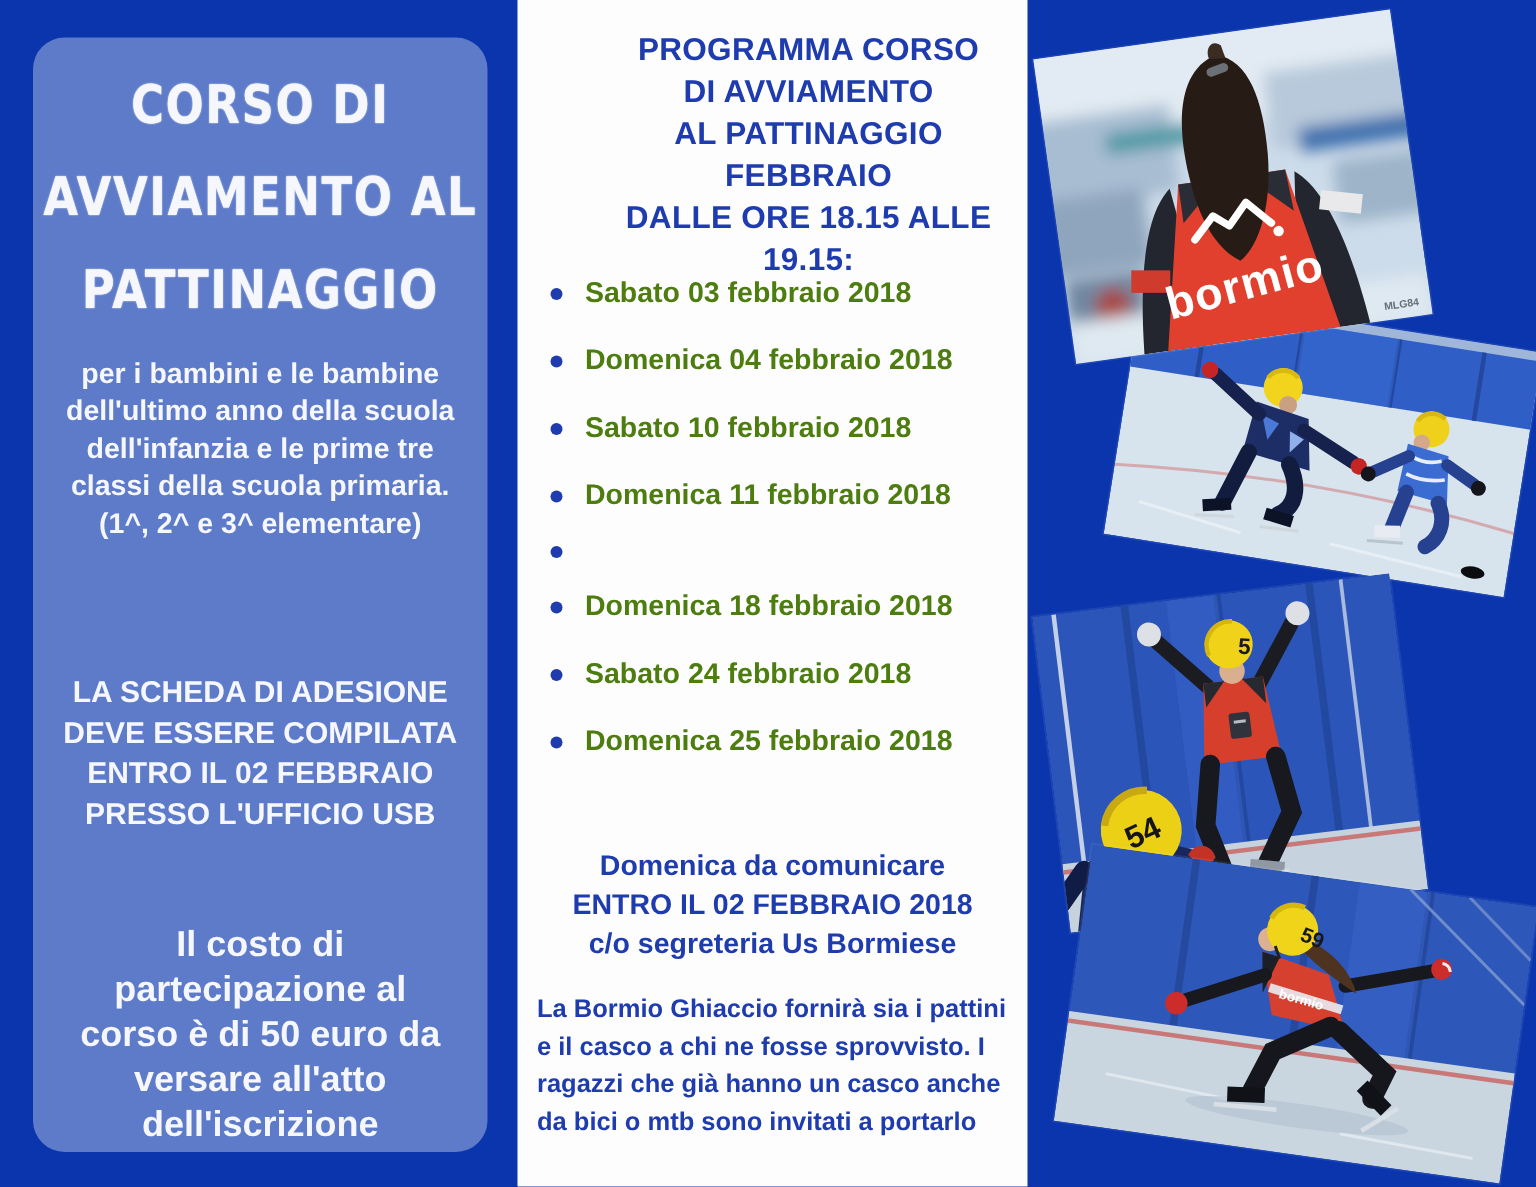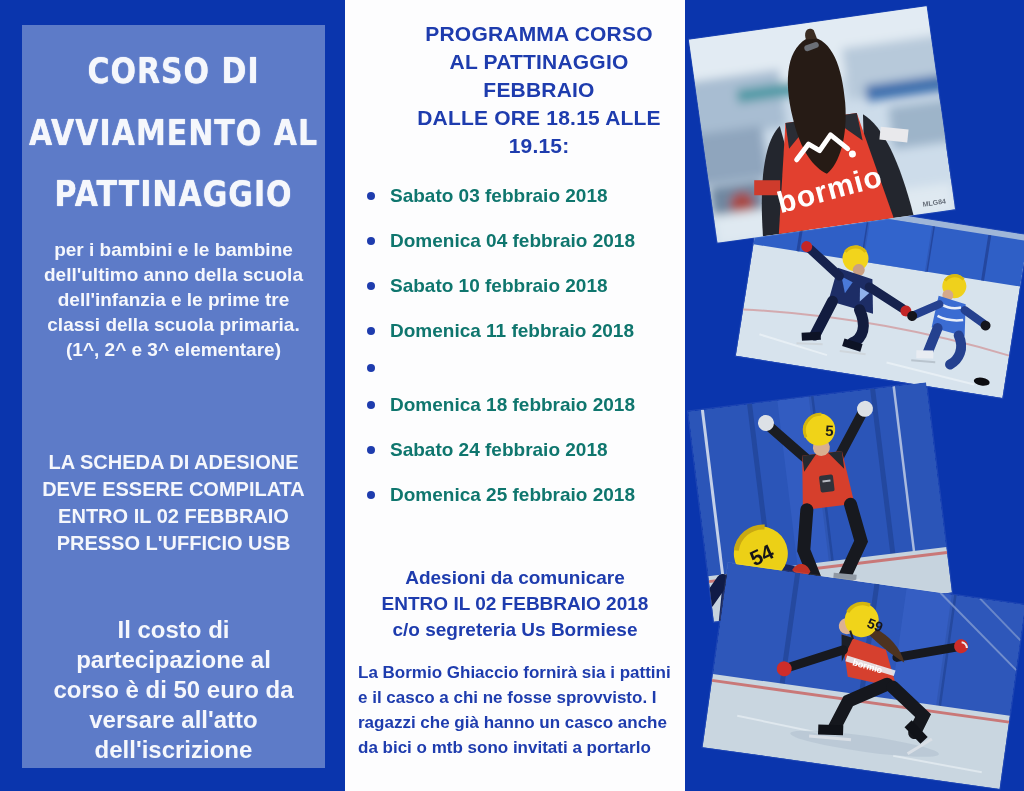--- a/index.html
+++ b/index.html
@@ -1,36 +1,36 @@
 <!DOCTYPE html>
 <html><head>
 <meta charset="utf-8">
 <style>
   html,body{margin:0;padding:0;width:1024px;height:791px;overflow:hidden;
     background:#0a35ad;font-family:"Liberation Sans",sans-serif;}
   .stage{position:absolute;inset:0;width:1024px;height:791px;}
 
   
-  .left-card{position:absolute;left:22px;top:25px;width:303px;height:743px;background:#5d7bc8;}
+  .left-card{position:absolute;left:22px;top:25px;width:303px;height:743px;background:#5d7bc8;border-radius:21px;}
   .left-card .blk{position:absolute;left:0;right:0;color:#f5f7fc;text-align:center;}
   .lp-title{top:16px;font-family:"DejaVu Sans",sans-serif;font-weight:800;
     font-size:30px;line-height:52px;letter-spacing:1px;color:#ffffff;
     transform:scaleY(1.18);transform-origin:top center;
     text-shadow:0 0 1px #fff;}
   .lp-intro{top:212px;padding:0 14px;font-weight:bold;font-size:19px;line-height:25px;}
   .lp-deadline{top:424px;padding:0 10px;font-weight:bold;font-size:20px;line-height:27px;}
   .lp-cost{top:590px;padding:0 22px;font-weight:bold;font-size:24px;line-height:30px;}
 
   
   .mid-card{position:absolute;left:345px;top:0;width:340px;height:791px;background:#fdfdfe;}
   .mc-header{position:absolute;top:20px;left:0;right:0;text-align:center;
     color:#1e3cae;font-weight:800;font-size:21px;line-height:28px;letter-spacing:.2px;margin-left:48px;}
   .mc-list{position:absolute;top:184px;left:20px;right:4px;list-style:none;margin:0;padding:0;}
   .mc-list li{display:flex;align-items:center;gap:15px;margin-bottom:21px;
-    color:#0f766e;font-weight:800;font-size:19px;line-height:24px;}
+    color:#4d7c0f;font-weight:800;font-size:19px;line-height:24px;}
   .dot{width:8px;height:8px;border-radius:50%;background:#1e3cae;flex:0 0 8px;margin-left:2px;}
   .mc-reg{position:absolute;top:565px;left:0;right:0;text-align:center;
     color:#1e3cae;font-weight:800;font-size:19px;line-height:26px;}
   .mc-note{position:absolute;top:660px;left:13px;right:8px;text-align:left;
     color:#1e3cae;font-weight:800;font-size:17px;line-height:25px;}
 
   
   .photo{position:absolute;overflow:hidden;box-shadow:0 0 0 1px rgba(255,255,255,.08);}
   .photo svg{display:block;width:100%;height:100%;}
   .photo text{font-family:"Liberation Sans",sans-serif;}
@@ -54,20 +54,21 @@
       <span>per i bambini e le bambine dell'ultimo anno della scuola dell'infanzia e le prime tre classi della scuola primaria.</span><br>
       <span>(1^, 2^ e 3^ elementare)</span>
     </div>
     <div class="blk lp-deadline">LA SCHEDA DI ADESIONE DEVE ESSERE COMPILATA ENTRO IL 02 FEBBRAIO PRESSO L'UFFICIO USB</div>
     <div class="blk lp-cost">Il costo di partecipazione al corso è di 50 euro da versare all'atto dell'iscrizione</div>
   </div>
 
   <div class="mid-card">
     <div class="mc-header">
       <div>PROGRAMMA CORSO</div>
+      <div>DI AVVIAMENTO</div>
       <div>AL PATTINAGGIO</div>
       <div>FEBBRAIO</div>
       <div>DALLE ORE 18.15 ALLE 19.15:</div>
     </div>
     <ul class="mc-list">
       <li>
           <span class="dot"></span>
           <span>Sabato 03 febbraio 2018</span>
         </li>
       <li>
@@ -92,21 +93,21 @@
       <li>
           <span class="dot"></span>
           <span>Sabato 24 febbraio 2018</span>
         </li>
       <li>
           <span class="dot"></span>
           <span>Domenica 25 febbraio 2018</span>
         </li>
     </ul>
     <div class="mc-reg">
-      <div>Adesioni da comunicare</div>
+      <div>Domenica da comunicare</div>
       <div>ENTRO IL 02 FEBBRAIO 2018</div>
       <div>c/o segreteria Us Bormiese</div>
     </div>
     <div class="mc-note">La Bormio Ghiaccio fornirà sia i pattini e il casco a chi ne fosse sprovvisto. I ragazzi che già hanno un casco anche da bici o mtb sono invitati a portarlo</div>
   </div>
 
   <div class="photo p1">
     <svg viewBox="0 0 240 205">
       <defs>
           <filter id="b1" x="-20%" y="-20%" width="140%" height="140%">

